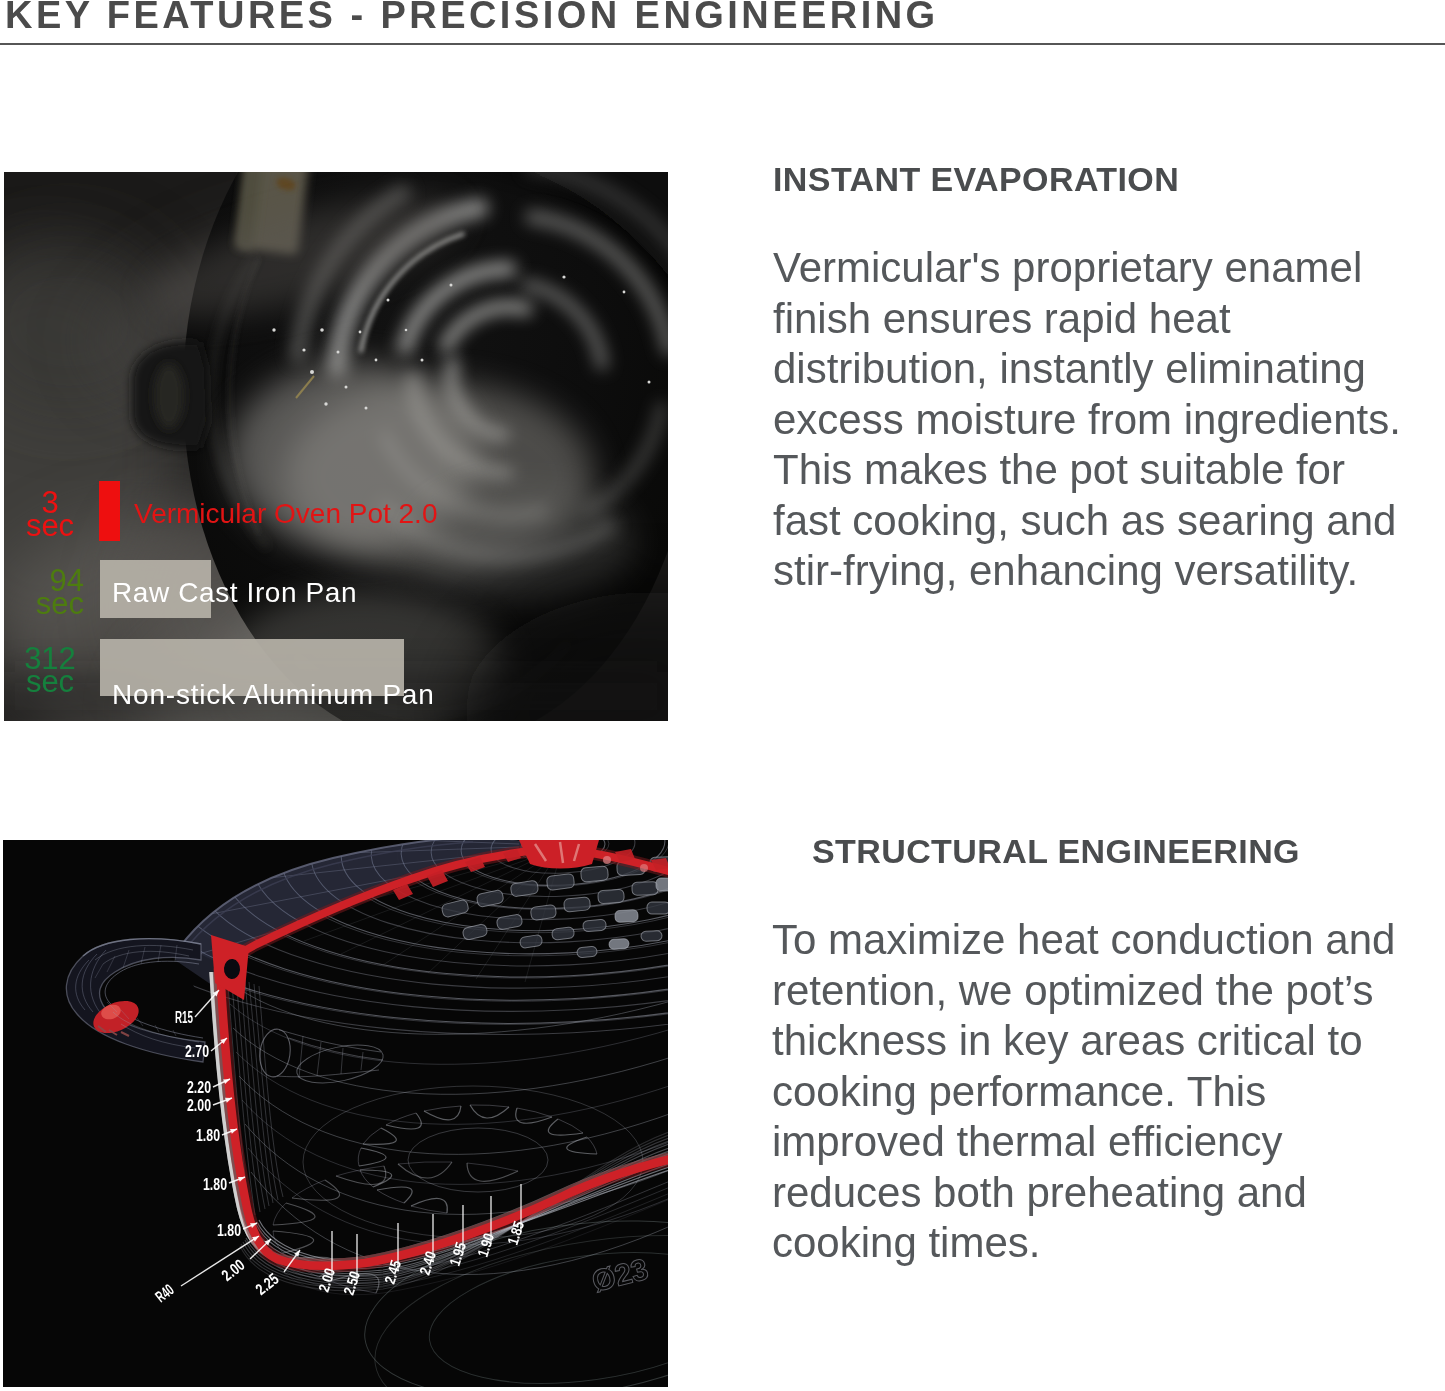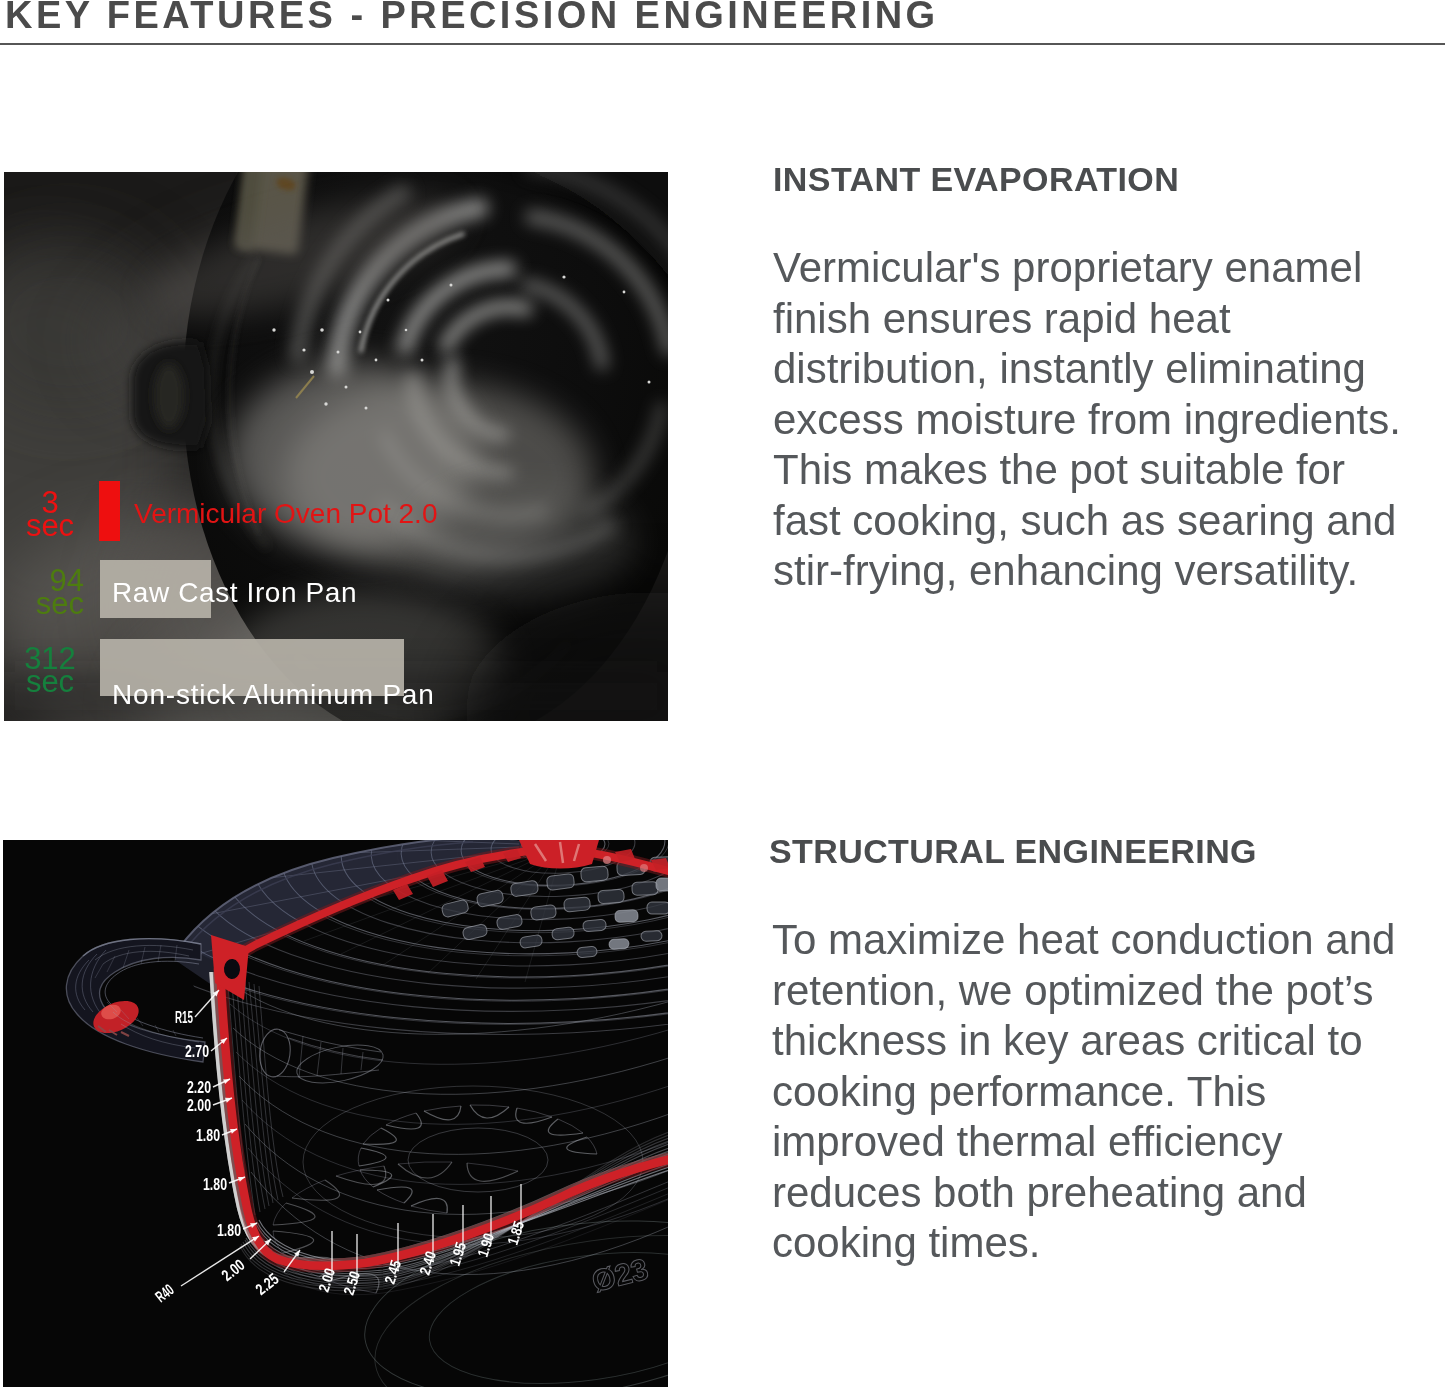--- a/index.html
+++ b/index.html
@@ -8,21 +8,21 @@
   .abs{position:absolute;}
   #hdr{left:5px;top:-6px;font-size:38px;font-weight:bold;color:#4b4b4b;
        letter-spacing:3.45px;white-space:nowrap;}
   #rule{left:0;top:43px;width:1445px;height:2px;background:#565656;}
   .h2{font-size:34px;font-weight:bold;color:#4a4c4e;letter-spacing:0.4px;white-space:nowrap;}
   .para{font-size:42px;color:#55585b;line-height:50.5px;letter-spacing:0px;white-space:nowrap;}
   .ov{font-size:31px;line-height:23px;font-weight:normal;}
   .ovl{font-size:28px;line-height:31px;}
   #h2a{left:773px;top:160px;}
   #p1{left:773px;top:243px;}
-  #h2b{left:769px;top:832px;}
+  #h2b{left:812px;top:832px;}
   #p2{left:772px;top:915px;}
 </style>
 </head>
 <body>
 <div class="abs" id="hdr">KEY FEATURES - PRECISION ENGINEERING</div>
 <div class="abs" id="rule"></div>
 
 <div class="abs" id="img1" style="left:4px;top:172px;width:664px;height:549px;background:#191817;overflow:hidden;">
 <svg width="664" height="549" viewBox="0 0 664 549" xmlns="http://www.w3.org/2000/svg">
 <defs>

